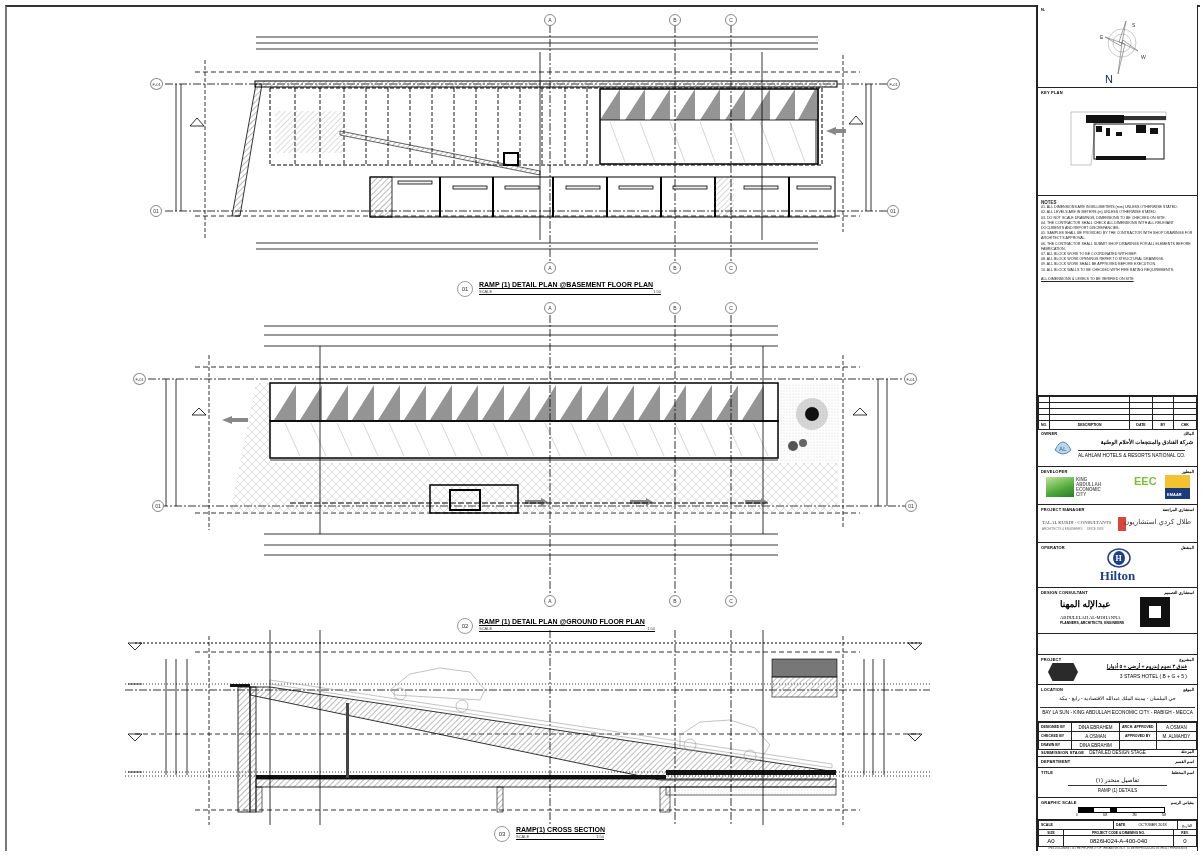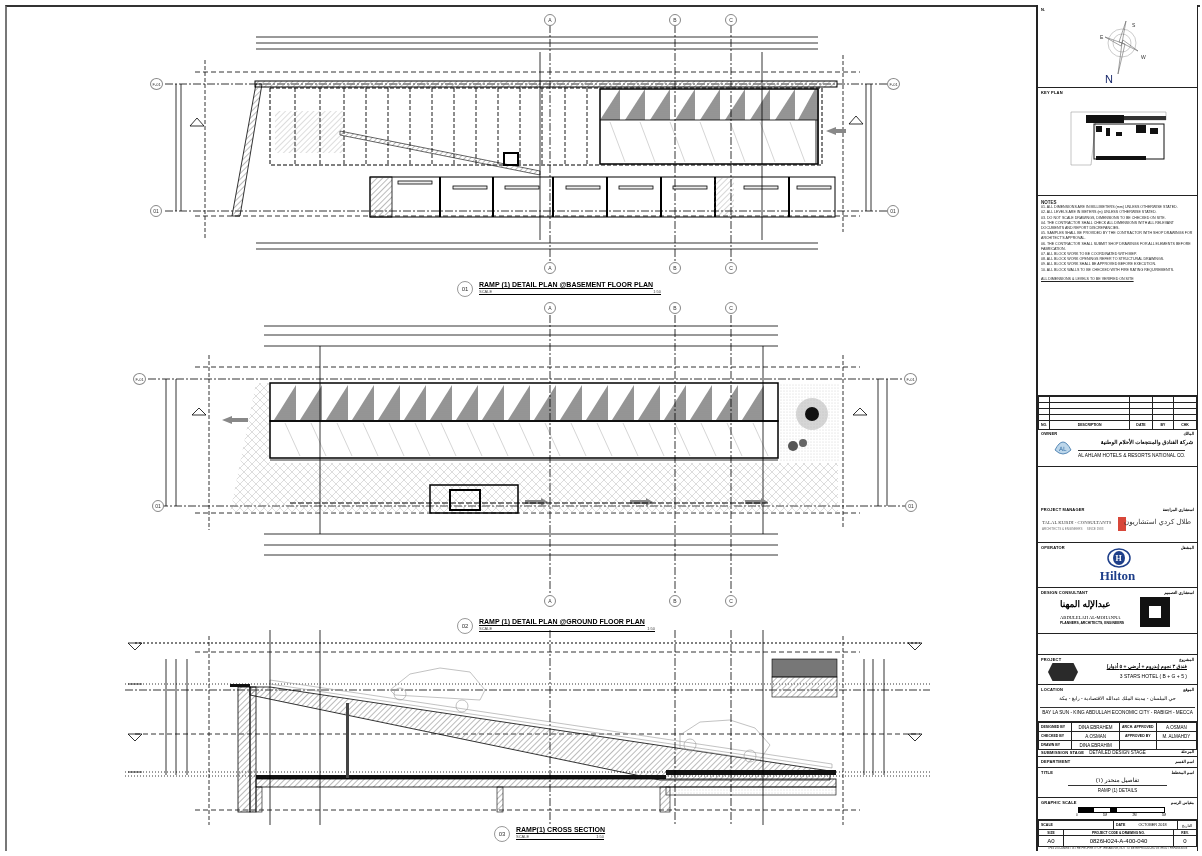--- a/index.html
+++ b/index.html
@@ -468,20 +468,30 @@
     <span class="tb-label l">OWNER</span>
     <span class="tb-label r">المالك</span>
     <svg width="22" height="24" style="position:absolute;left:14px;top:7px;" viewBox="0 0 22 24">
       <path d="M3 14 Q11 -2 19 14 Q11 22 3 14 Z" fill="#bcd6ea" stroke="#3a73a8" stroke-width="0.8"></path>
       <text x="7" y="15" font-size="6" fill="#3a73a8" font-family="DejaVu Sans, sans-serif">AL</text>
     </svg>
     <div style="position:absolute;right:4px;top:10px;font-size:5.5px;font-weight:bold;direction:rtl;">شركة الفنادق والمنتجعات الأحلام الوطنية</div>
     <div style="position:absolute;left:40px;top:21px;font-size:4.8px;border-top:1px solid #333;padding-top:2px;">AL AHLAM HOTELS &amp; RESORTS NATIONAL CO.</div>
   </div>
 
+  <div class="tb-cell" style="top:462px;height:38px;">
+    <span class="tb-label l">DEVELOPER</span>
+    <span class="tb-label r">المطور</span>
+    <div style="position:absolute;left:8px;top:10px;width:28px;height:20px;background:linear-gradient(160deg,#bfe39b 0%,#4fa83a 60%,#2b7a2a 100%);"></div>
+    <div style="position:absolute;left:38px;top:10px;width:32px;font-size:4.5px;line-height:5px;color:#666;font-weight:bold;">KING ABDULLAH ECONOMIC CITY</div>
+    <div style="position:absolute;left:96px;top:8px;font-size:11px;font-weight:bold;color:#7bbf3a;">EEC</div>
+    <div style="position:absolute;left:127px;top:8px;width:25px;height:24px;background:linear-gradient(#f2c230 0%,#f2c230 55%,#1b3b7a 55%);">
+        <span style="position:absolute;bottom:2px;left:2px;font-size:4px;color:#fff;font-weight:bold;">EMAAR</span>
+      </div>
+  </div>
 
   <div class="tb-cell" style="top:500px;height:38px;">
     <span class="tb-label l">PROJECT MANAGER</span>
     <span class="tb-label r">استشاري المراجعة</span>
     <div style="position:absolute;left:4px;top:15px;font-size:4.8px;font-family:'Liberation Serif',serif;color:#444;">TALAL KURDI - CONSULTANTS</div>
     <div style="position:absolute;left:4px;top:22px;font-size:3px;color:#777;white-space:pre;">ARCHITECTS &amp; ENGINEERS     SINCE 1983</div>
     <div style="position:absolute;left:80px;top:12px;width:8px;height:14px;background:#d8473a;"></div>
     <div style="position:absolute;right:6px;top:13px;font-size:7px;color:#333;direction:rtl;">طلال كردي استشاريون</div>
   </div>
 

